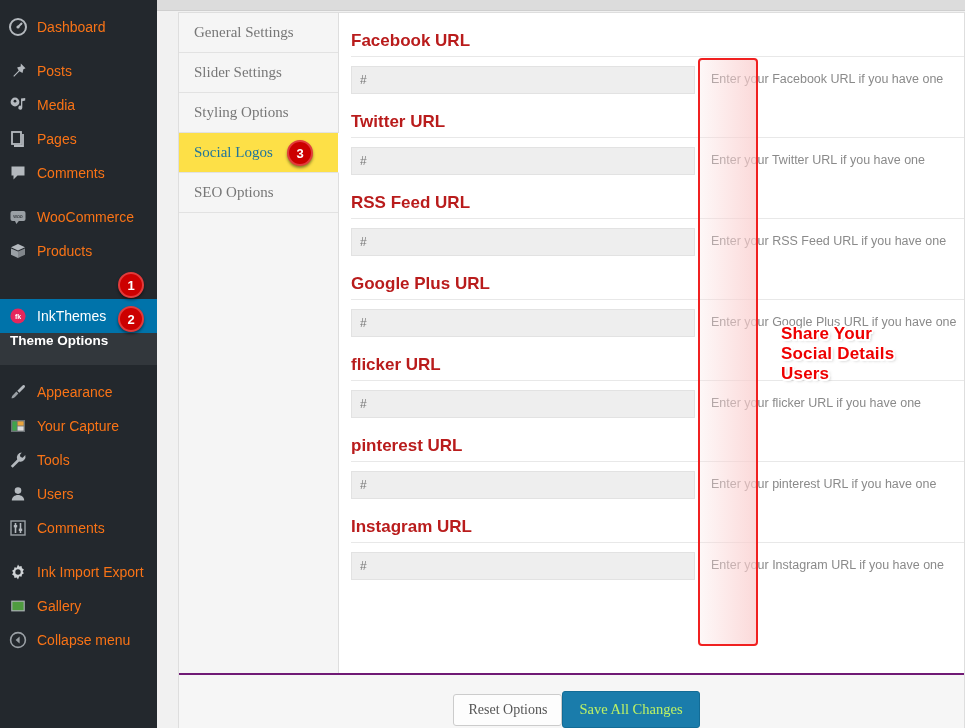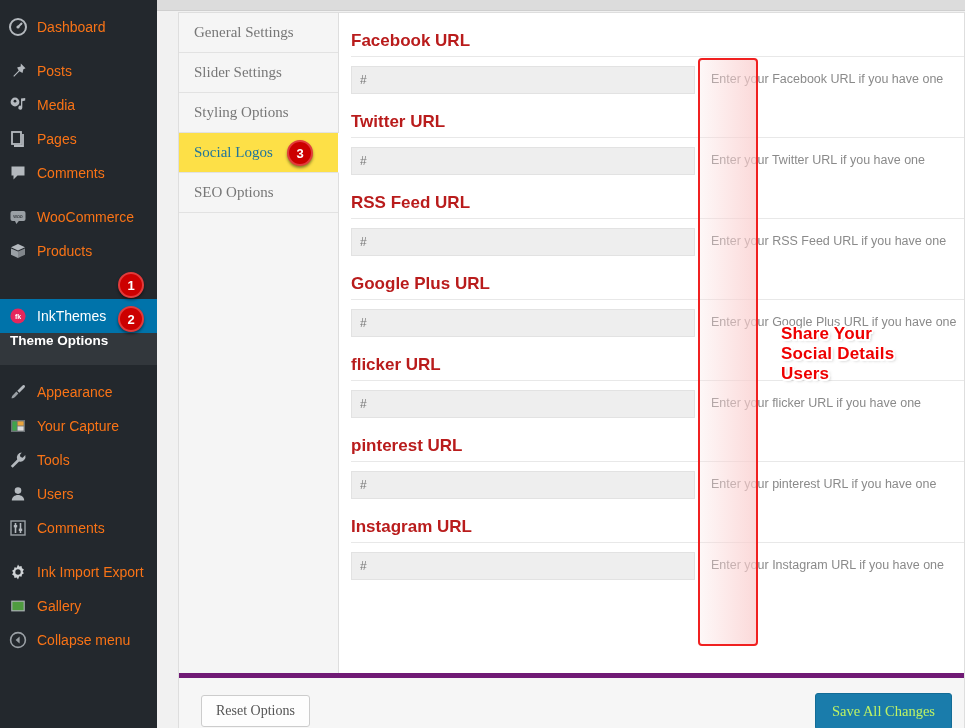--- a/index.html
+++ b/index.html
@@ -125,22 +125,22 @@
   }
   .field-desc {
     margin-left: 16px; padding-top: 6px;
     font-size: 12.5px; color: #8a8a8a;
   }
 
   
   .actionbar {
     height: 55px; flex: 0 0 55px;
     background: #f6f6f6;
-    border-top: 5px solid #701a75;
-    display: flex; align-items: center; justify-content: space-between;
+    border-top: 2px solid #701a75;
+    display: flex; align-items: center; justify-content: center;
     padding: 16px 12px 0 22px;
   }
   .btn-reset {
     background: #fdfdfd; border: 1px solid #cccccc;
     border-radius: 3px;
     padding: 7px 14px;
     font-family: "Liberation Serif", serif;
     font-size: 14px; color: #555;
     cursor: pointer;
   }

